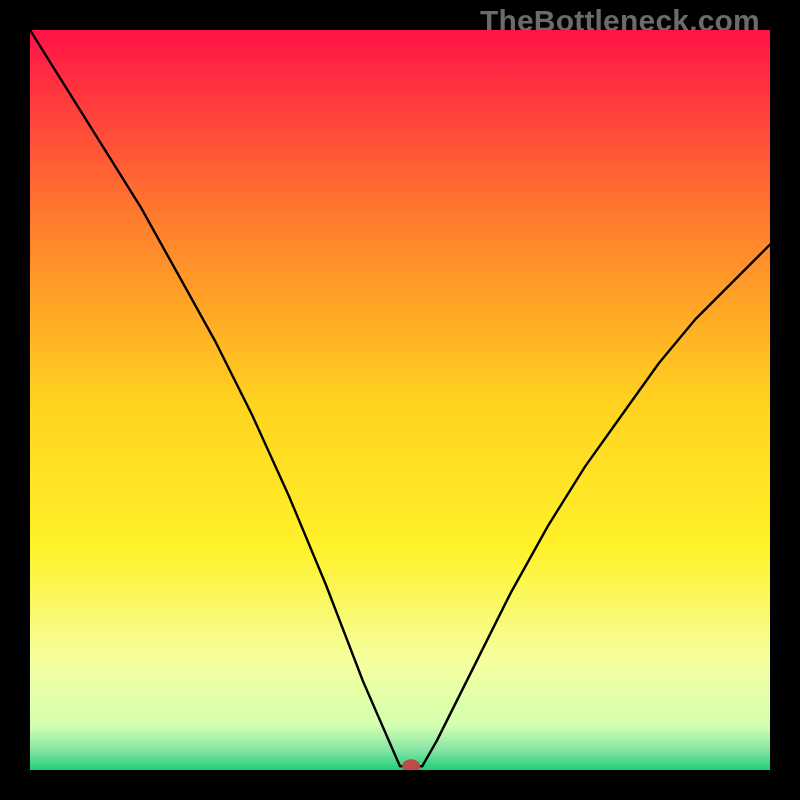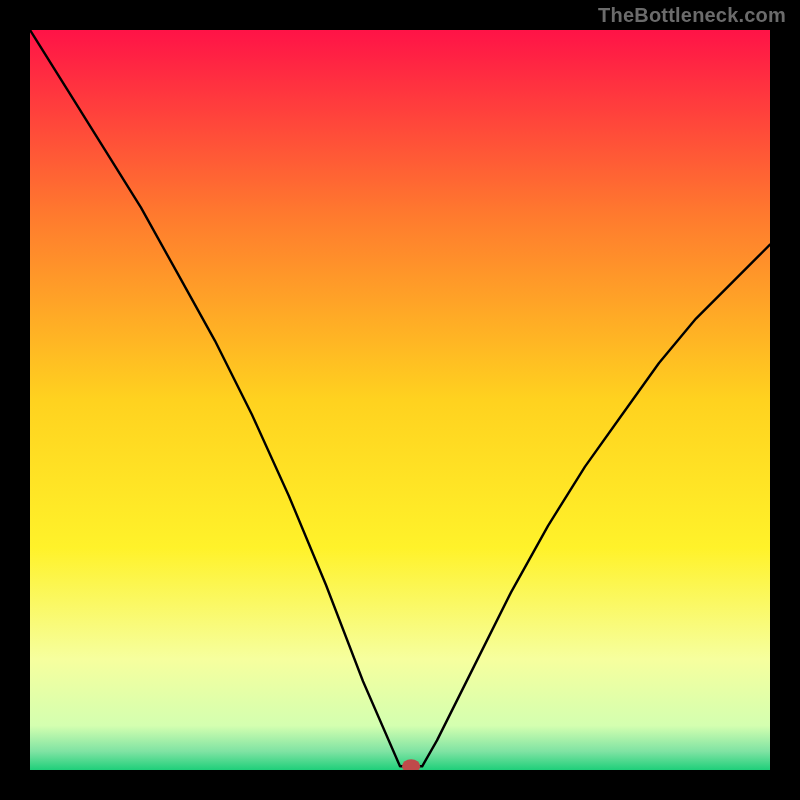--- a/index.html
+++ b/index.html
@@ -22,22 +22,22 @@
     position: absolute;
     top: 30px;
     left: 30px;
     width: 740px;
     height: 740px;
     overflow: hidden;
   }
   .watermark {
     position: absolute;
     top: 4px;
-    right: 14px;
-    font-size: 20px;
+    right: 40px;
+    font-size: 30px;
     font-weight: 600;
     color: #6b6b6b;
     letter-spacing: 0.2px;
   }
   svg { display:block; }
 </style>
 </head>
 <body>
 
 <div class="frame">

